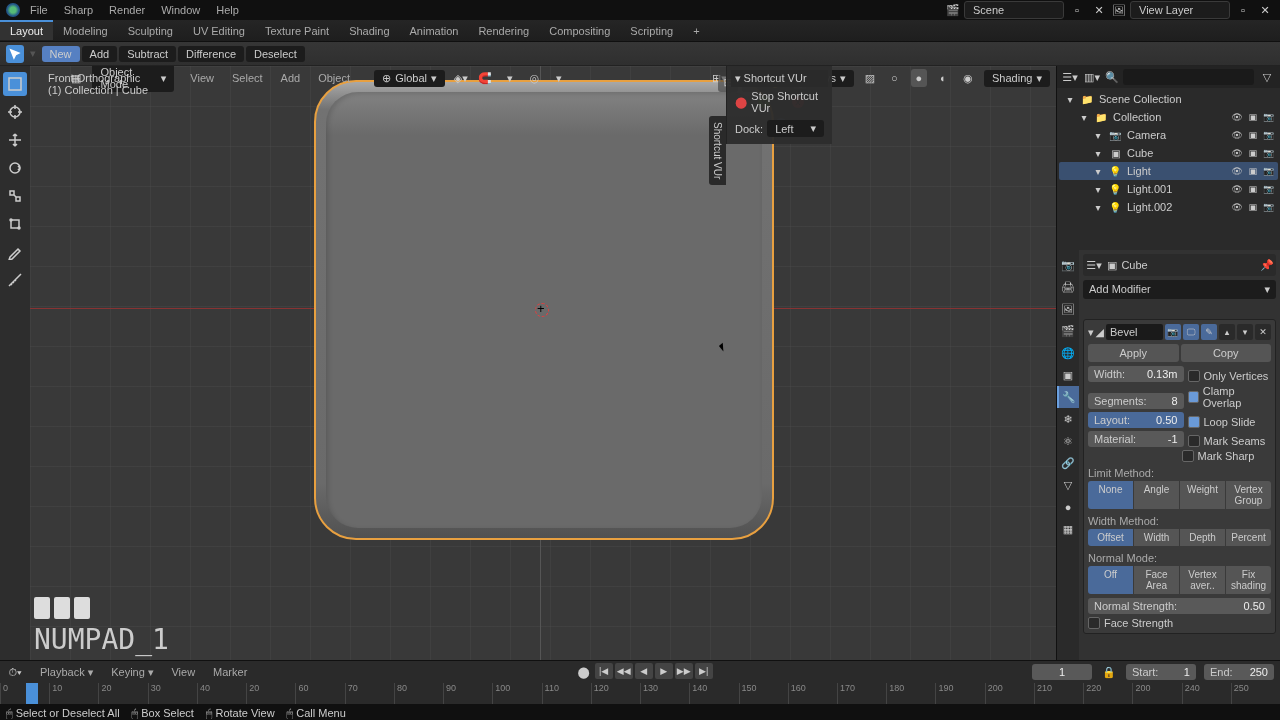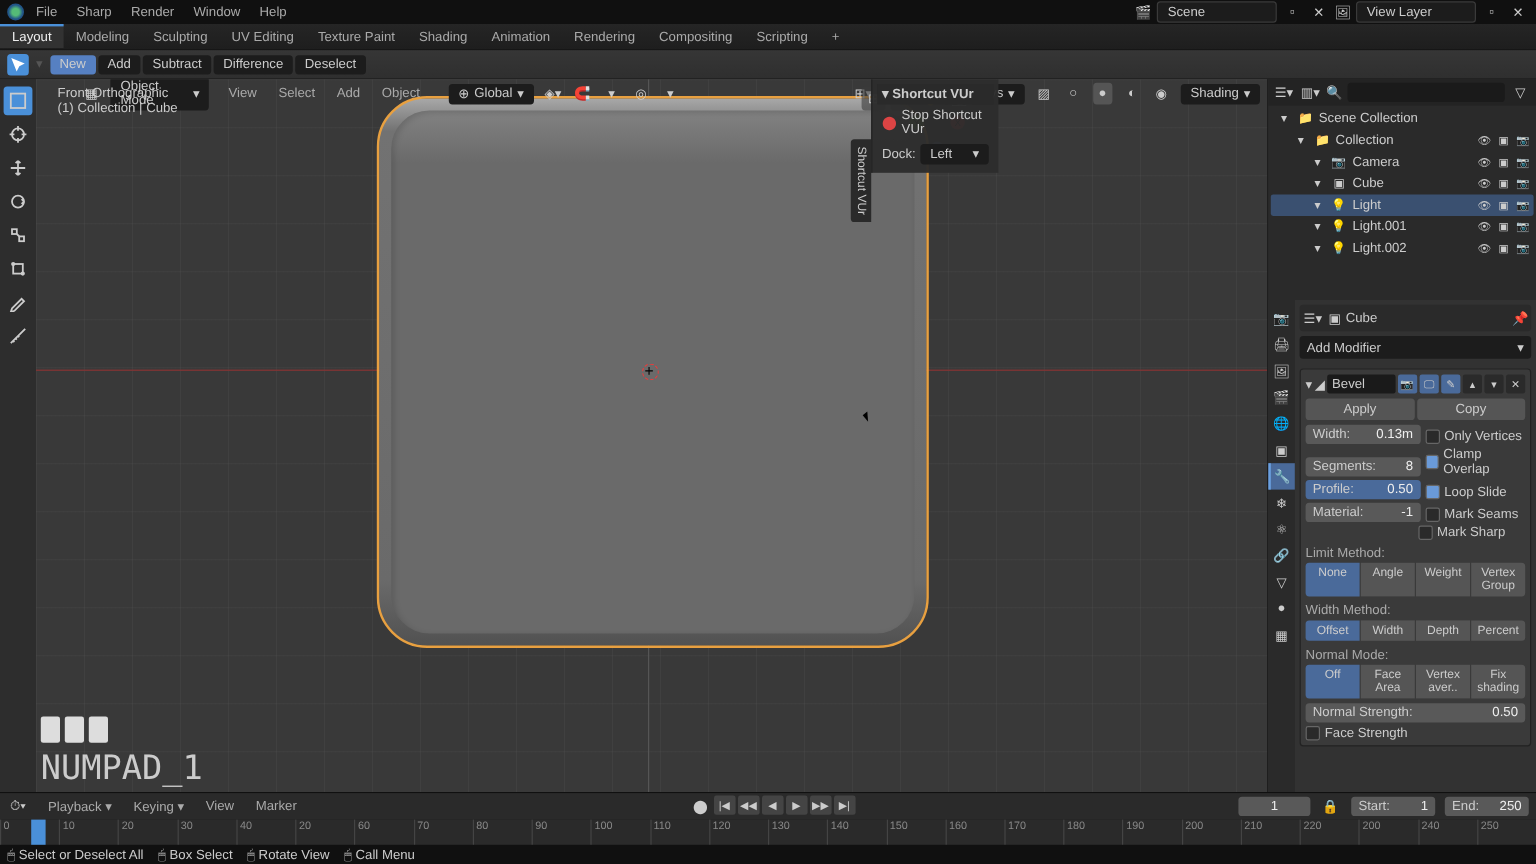--- a/index.html
+++ b/index.html
@@ -37,41 +37,41 @@
 .hotkey .icons span{width:16px;height:22px;background:#ddd;border-radius:2px}
 .hotkey .lbl{font-family:monospace;font-size:28px}
 .mouse-ptr{position:absolute;left:690px;top:276px;width:10px;height:14px}
 .mouse-ptr::before{content:"";position:absolute;width:0;height:0;border-left:5px solid #000;border-right:5px solid transparent;border-bottom:7px solid transparent;transform:rotate(-40deg)}
 .vp-header{position:absolute;top:0;left:32px;right:0;height:24px;display:flex;align-items:center;padding:0 6px;gap:8px}
 .gizmo{position:absolute;right:240px;top:8px;width:70px;height:70px}
 .gizmo-ball{width:12px;height:12px;border-radius:50%;position:absolute;display:flex;align-items:center;justify-content:center;font-size:8px;color:#000}
 .vp-icons{position:absolute;right:246px;top:6px;display:flex;gap:4px}
 .vp-icons .vi{width:20px;height:20px;background:rgba(60,60,60,0.6);border-radius:3px;display:flex;align-items:center;justify-content:center;cursor:pointer}
 .n-panel{position:absolute;right:224px;top:0;width:106px;background:rgba(45,45,45,0.96);border-left:1px solid #222;padding:4px}
-.n-panel .hdr{font-weight:bold;padding:2px 4px;background:#2a2a2a}
+.n-panel .hdr{font-weight:normal;padding:2px 4px;background:#2a2a2a}
 .n-panel .row{padding:3px 4px;display:flex;align-items:center;gap:4px}
 .n-tab{position:absolute;right:330px;top:50px;writing-mode:vertical-rl;background:#2a2a2a;padding:6px 3px;border-radius:3px 0 0 3px;font-size:10px}
 .right{width:224px;display:flex;flex-direction:column;border-left:1px solid #111}
 .outliner{flex:0 0 184px;background:#2a2a2a;display:flex;flex-direction:column}
 .outl-hdr{height:22px;background:#232323;display:flex;align-items:center;padding:0 4px;gap:4px}
 .outl-search{flex:1;background:#1a1a1a;border-radius:3px;height:16px;padding:0 4px}
 .tree{flex:1;overflow:auto;padding:2px}
 .tree-row{display:flex;align-items:center;height:18px;padding-left:4px;gap:4px;border-radius:2px}
 .tree-row.sel{background:#3a5070}
 .tree-row .ico{width:14px;height:14px;display:flex;align-items:center;justify-content:center;font-size:10px}
 .tree-row .toggles{margin-left:auto;display:flex;gap:2px;padding-right:2px}
 .tree-row .toggles span{width:14px;height:14px;display:flex;align-items:center;justify-content:center;font-size:9px;cursor:pointer}
 .props{flex:1;background:#323232;display:flex}
 .prop-tabs{width:22px;background:#2a2a2a;display:flex;flex-direction:column;padding-top:4px}
 .prop-tab{width:22px;height:22px;display:flex;align-items:center;justify-content:center;cursor:pointer}
 .prop-tab.active{background:#4a6a9a;border-left:2px solid #6aa0e0}
 .prop-body{flex:1;padding:4px;overflow:auto}
 .prop-hdr{display:flex;align-items:center;gap:4px;padding:2px;background:#2a2a2a;border-radius:3px;margin-bottom:4px}
 .prop-hdr .pin{margin-left:auto}
-.dd{background:#1c1c1c;border-radius:3px;padding:3px 6px;margin-bottom:8px;display:flex;align-items:center}
+.dd{background:#1c1c1c;border-radius:3px;padding:3px 6px;margin-bottom:20px;display:flex;}
 .mod-panel{background:#3a3a3a;border:1px solid #222;border-radius:3px;padding:4px}
 .mod-hdr{display:flex;align-items:center;gap:2px;margin-bottom:4px}
 .mod-hdr .mini{width:16px;height:16px;background:#4a6a9a;border-radius:2px;display:flex;align-items:center;justify-content:center;font-size:9px}
 .mod-hdr .mini.off{background:#2a2a2a}
 .btn-row{display:flex;gap:2px;margin-bottom:4px}
 .btn-row .b{flex:1;background:#555;border-radius:3px;padding:3px;text-align:center;cursor:pointer}
 .field-row{display:flex;gap:4px;margin-bottom:3px;align-items:flex-end}
 .num-field{flex:1;background:#595959;border-radius:3px;padding:2px 6px;display:flex}
 .num-field.active{background:#4a6a9a}
 .num-field .lbl{flex:1}
@@ -415,21 +415,21 @@
                 <span class="lbl">Segments:</span>
                 <span class="val">8</span>
               </div>
             <div class="chk">
                 <span class="box on"></span>
                 <span>Clamp Overlap</span>
               </div>
           </div>
           <div class="field-row">
             <div class="num-field active">
-                <span class="lbl">Profile:</span>
+                <span class="lbl">Layout:</span>
                 <span class="val">0.50</span>
               </div>
             <div class="chk">
                 <span class="box on"></span>
                 <span>Loop Slide</span>
               </div>
           </div>
           <div class="field-row">
             <div class="num-field">
                 <span class="lbl">Material:</span>

